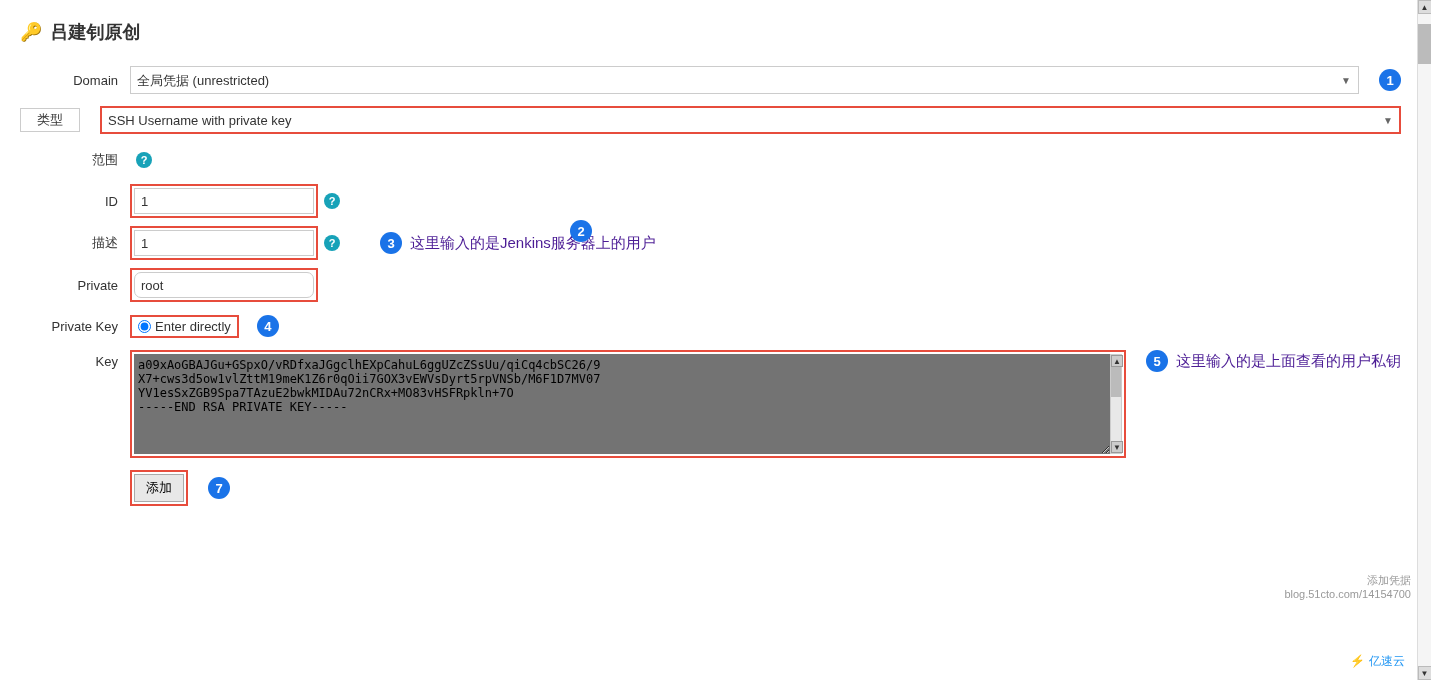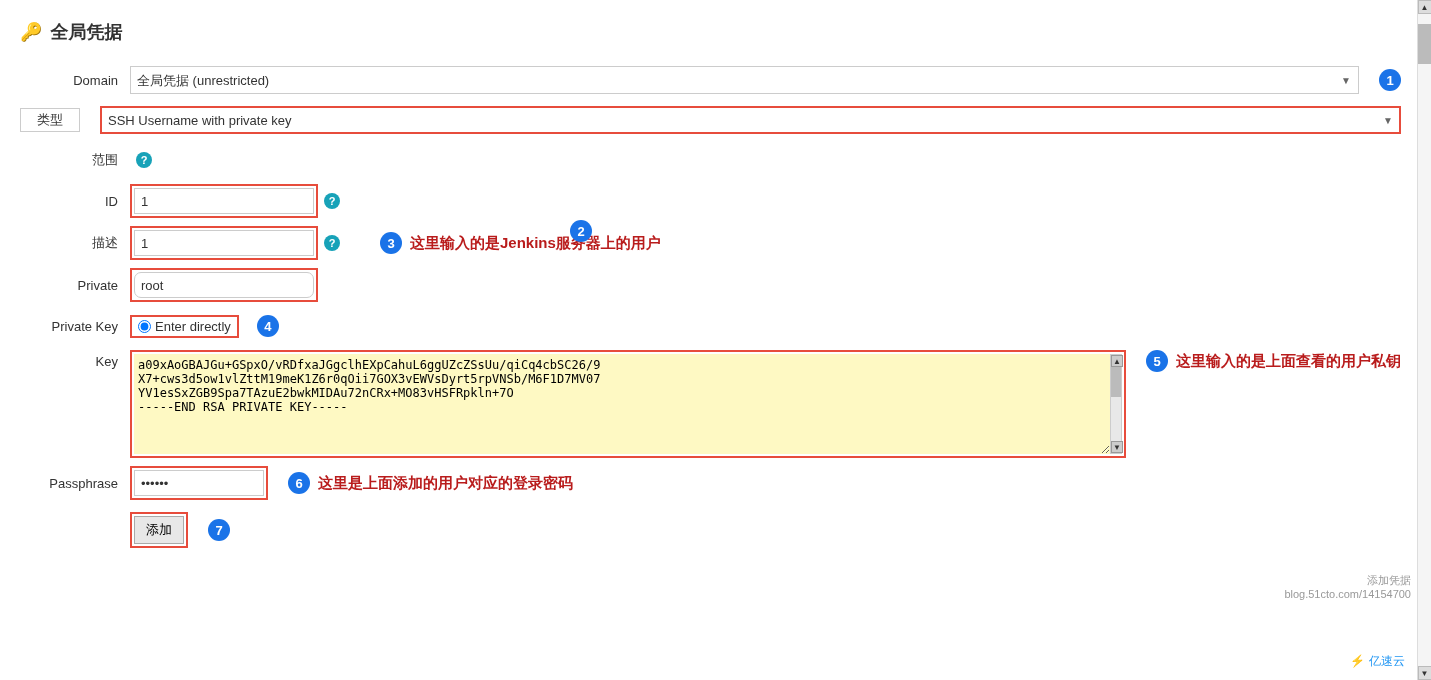--- a/index.html
+++ b/index.html
@@ -92,33 +92,33 @@
       border-radius: 50%;
       display: inline-flex;
       align-items: center;
       justify-content: center;
       font-size: 11px;
       font-weight: bold;
       cursor: pointer;
       flex-shrink: 0;
     }
     .annotation-text {
-      color: #b91c1c;
+      color: #4c1d95;
       font-size: 15px;
-      font-weight: bold;
+      font-weight: normal;
     }
     .private-key-textarea {
       width: calc(100% - 130px);
       height: 120px;
       border: 1px solid #ccc;
       padding: 4px;
       font-family: monospace;
       font-size: 12px;
       resize: vertical;
-      background: #fef9c3;
+      background: #737373;
     }
     .btn-add {
       background: #e8e8e8;
       border: 1px solid #aaa;
       padding: 4px 8px;
       font-size: 13px;
       cursor: pointer;
       min-width: 50px;
     }
     .scrollbar-indicator {
@@ -225,21 +225,21 @@
     }
   </style>
 </head>
 <body>
 
 <div class="page-container">
   <div class="main-panel">
 
     <div class="page-title">
       <span>🔑</span>
-      <span>全局凭据</span>
+      <span>吕建钊原创</span>
     </div>
 
     <div class="form-section">
 
       <div class="form-row">
         <div class="form-label">Domain</div>
         <div class="select-wrapper">
           <select>
             <option>全局凭据 (unrestricted)</option>
           </select>
@@ -323,31 +323,20 @@
             <div class="scrollbar-btn">▼</div>
           </div>
         </div>
 
         <div style="display:flex; align-items:center; gap:8px; margin-left:20px; max-width:260px;">
           <span class="annotation-badge">5</span>
           <span class="annotation-text">这里输入的是上面查看的用户私钥</span>
         </div>
       </div>
 
-      <div class="form-row" style="margin-top:8px;">
-        <div class="form-label">Passphrase</div>
-        <div style="border:2px solid #e74c3c; padding:2px;">
-          <input type="password" class="passphrase-input" style="width: 130px; height: 26px; border: 1px solid rgb(204, 204, 204);" value="••••••">
-        </div>
-
-        <div style="display:flex; align-items:center; gap:8px; margin-left:20px;">
-          <span class="annotation-badge">6</span>
-          <span class="annotation-text">这里是上面添加的用户对应的登录密码</span>
-        </div>
-      </div>
 
       <div class="form-row" style="margin-top:12px;">
         <div class="form-label"></div>
         <div style="border:2px solid #e74c3c; padding:2px; display:inline-block;">
           <button class="btn-add">添加</button>
         </div>
 
         <span class="annotation-badge" style="margin-left:20px;">7</span>
       </div>
 

